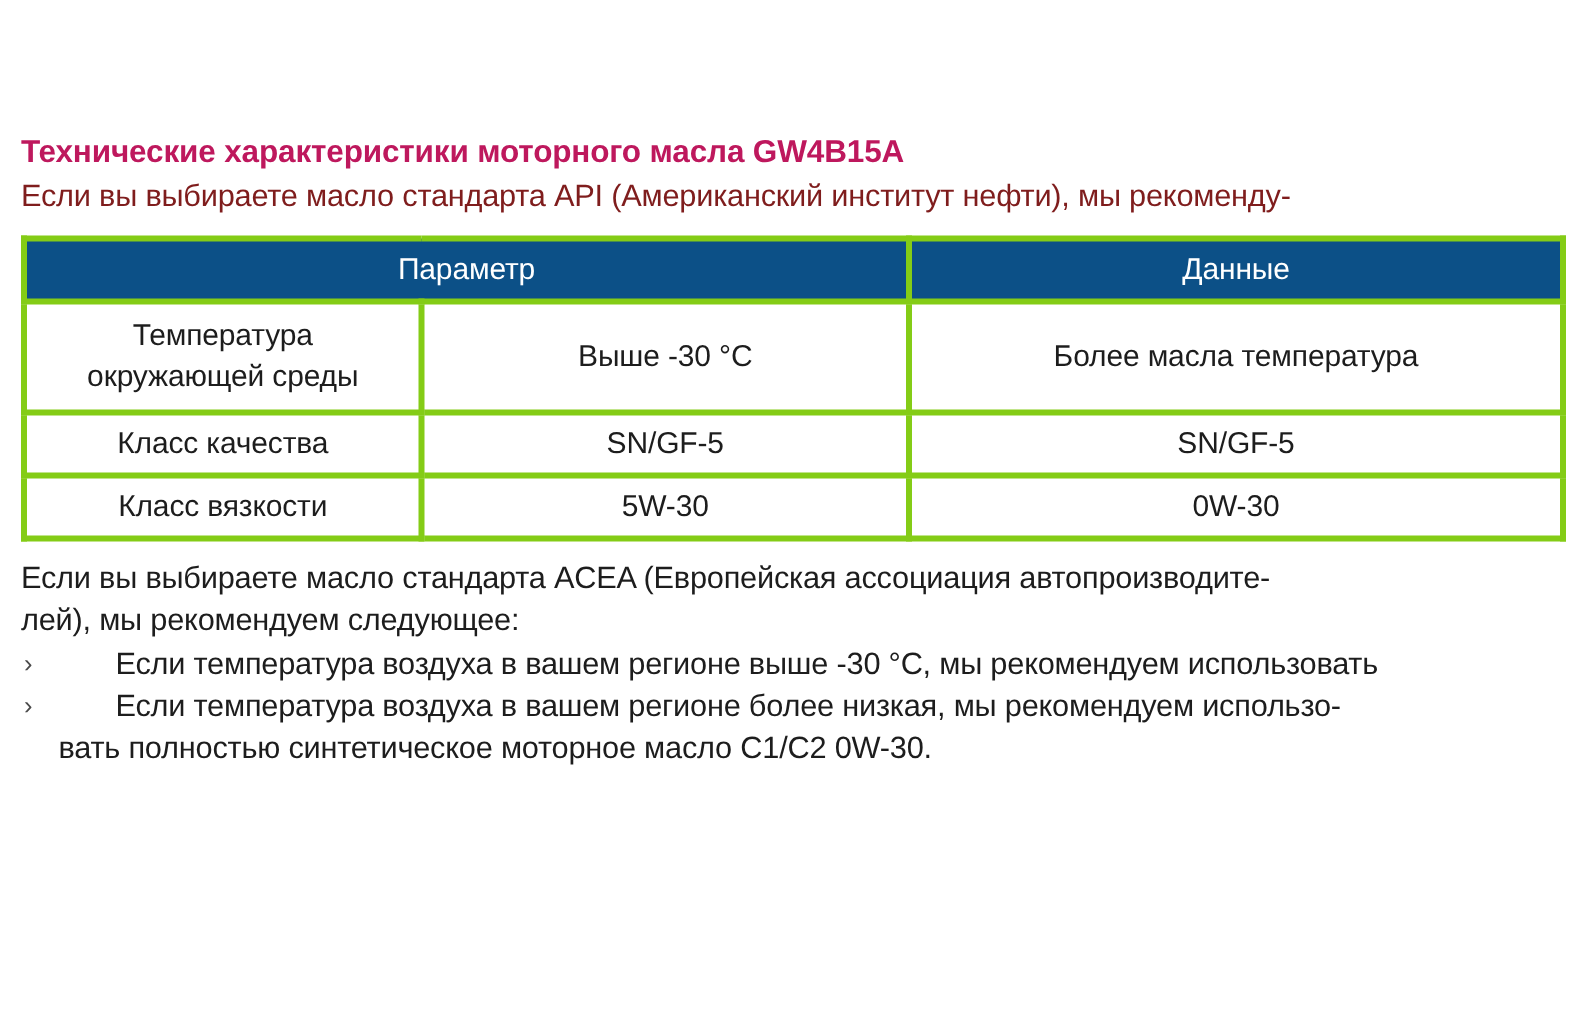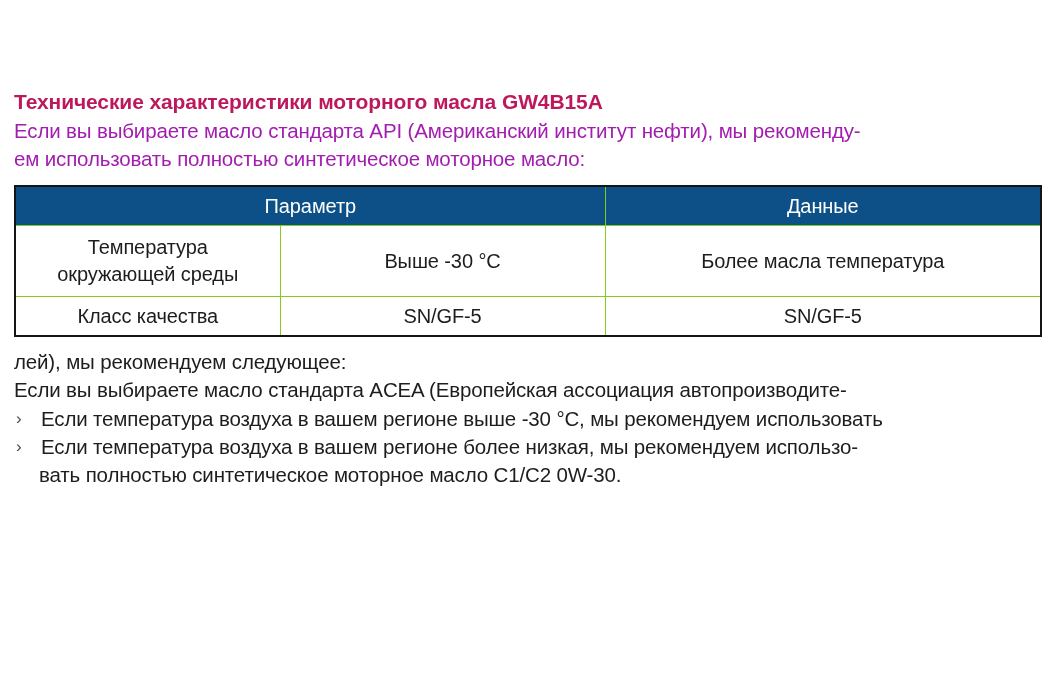--- a/index.html
+++ b/index.html
@@ -38,21 +38,21 @@
     line-height: 28px;
     letter-spacing: -0.1px;
     color: #be185d;
     margin: 0 0 1px 0;
   }
 
   
   .intro-para {
     font-size: 20.5px;
     line-height: 28px;
-    color: #a21caf;
+    color: #7f1d1d;
     margin: 0;
     letter-spacing: -0.15px;
   }
   .intro-para .ln {
     display: block;
     white-space: nowrap;
   }
 
   
   .spec-table {
@@ -61,21 +61,21 @@
     border-collapse: collapse;
     table-layout: fixed;
     border: 2px solid #141414;
   }
   .spec-table col.c1 { width: 265px; }
   .spec-table col.c2 { width: 325px; }
   .spec-table col.c3 { width: 436px; }
 
   .spec-table th,
   .spec-table td {
-    border: 1px solid #84cc16;
+    border: 4px solid #84cc16;
     padding: 0;
     vertical-align: middle;
     text-align: center;
   }
 
   .spec-table thead th {
     background: #0c5087;
     color: #ffffff;
     font-size: 20px;
     font-weight: normal;
@@ -136,36 +136,36 @@
     position: absolute;
     left: 2px;
     top: 0;
     font-size: 17px;
     line-height: 28px;
     color: #4a4a4a;
   }
   .bullet-list li .ln {
     display: block;
     white-space: nowrap;
+    margin-left: 36px;
   }
   .bullet-list li .ln.cont {
     margin-left: -2px;
   }
 </style>
 </head>
 <body>
 
 <div class="page">
   <div class="content">
 
     <h1 class="doc-title">Технические характеристики моторного масла GW4B15A</h1>
 
     <p class="intro-para">
       <span class="ln">Если вы выбираете масло стандарта API (Американский институт нефти), мы рекоменду-</span>
-      <span class="ln">ем использовать полностью синтетическое моторное масло:</span>
     </p>
 
     <table class="spec-table">
       <colgroup>
         <col class="c1">
         <col class="c2">
         <col class="c3">
       </colgroup>
       <thead>
         <tr>
@@ -182,26 +182,31 @@
             </span>
           </td>
           <td>Выше -30 °C</td>
           <td>Более масла температура</td>
         </tr>
         <tr class="row-short">
           <td>Класс качества</td>
           <td>SN/GF-5</td>
           <td>SN/GF-5</td>
         </tr>
+        <tr class="row-short">
+          <td>Класс вязкости</td>
+          <td>5W-30</td>
+          <td>0W-30</td>
+        </tr>
       </tbody>
     </table>
 
     <p class="after-para">
+      <span class="ln">Если вы выбираете масло стандарта ACEA (Европейская ассоциация автопроизводите-</span>
       <span class="ln">лей), мы рекомендуем следующее:</span>
-      <span class="ln">Если вы выбираете масло стандарта ACEA (Европейская ассоциация автопроизводите-</span>
     </p>
 
     <ul class="bullet-list">
       <li>
         <span class="bullet-marker">›</span>
         <span class="ln">Если температура воздуха в вашем регионе выше -30 °C, мы рекомендуем использовать</span>
       </li>
       <li>
         <span class="bullet-marker">›</span>
         <span class="ln">Если температура воздуха в вашем регионе более низкая, мы рекомендуем использо-</span>

